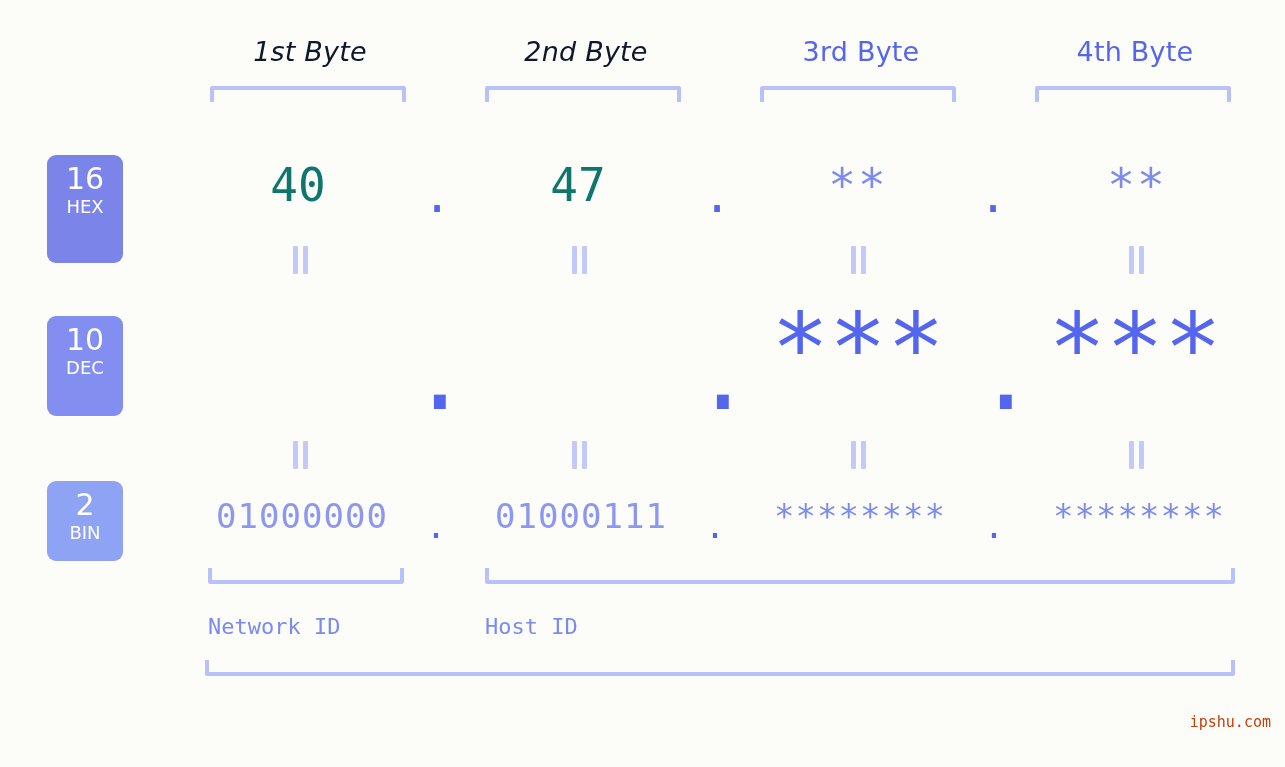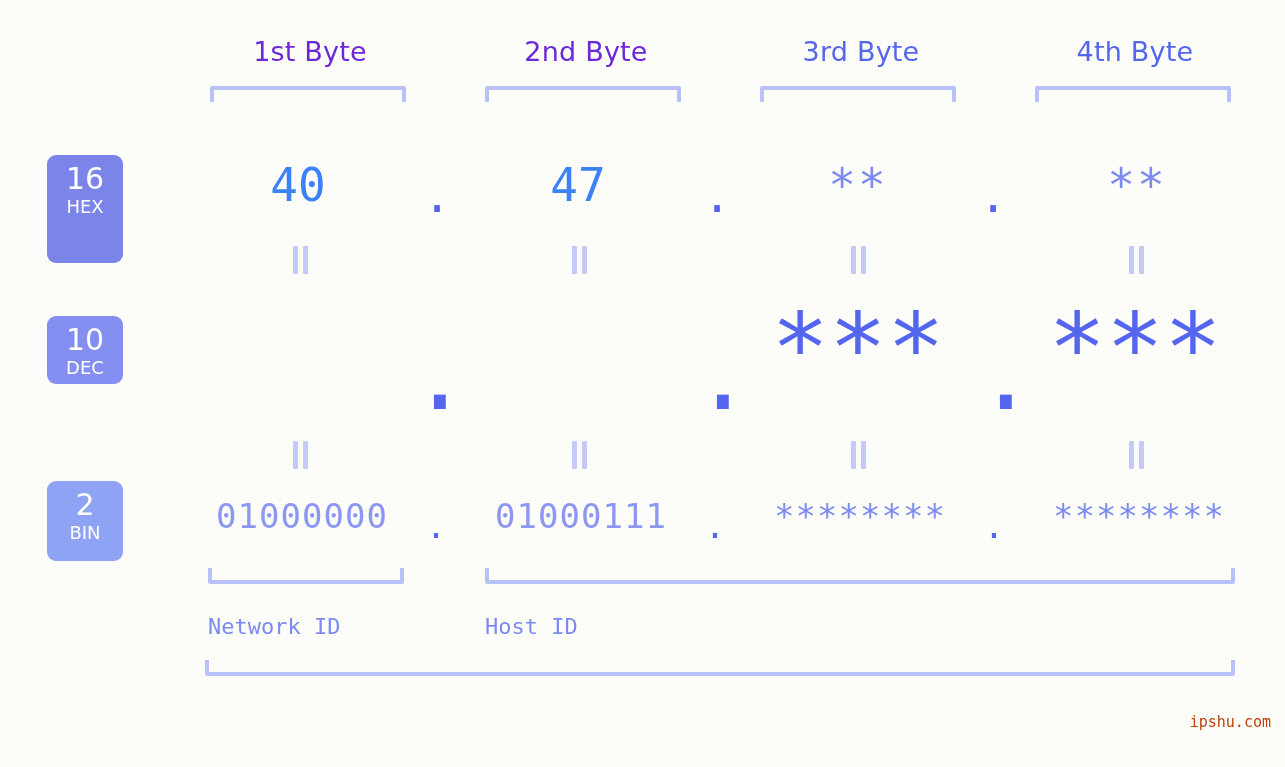--- a/index.html
+++ b/index.html
@@ -26,21 +26,21 @@
     position: absolute;
     top: 32px;
     width: 240px;
     text-align: center;
     font-family: "DejaVu Sans", sans-serif;
     font-size: 27px;
     line-height: 40px;
     letter-spacing: 0.2px;
     white-space: nowrap;
   }
-  .byte-label.light { color: #6d28d9; }
+  .byte-label.light { color: #0f172a; font-style: italic; }
   .byte-label.dark  { color: #5566ee; }
 
   
   .bracket-down {            
     position: absolute;
     border-top: 4px solid #b9c1fb;
     border-left: 4px solid #b9c1fb;
     border-right: 4px solid #b9c1fb;
     border-radius: 3px 3px 0 0;
     height: 16px;
@@ -75,21 +75,21 @@
     font-weight: 400;
   }
   .badge .nm {
     display: block;
     font-size: 18px;
     line-height: 22px;
     padding-bottom: 7px;
     font-weight: 400;
   }
   #badge-hex { top: 155px; height: 108px; background: #7b84e8; }
-  #badge-dec { top: 316px; height: 68px; background: #828ef0; }
+  #badge-dec { top: 316px; height: 100px; background: #828ef0; }
   #badge-bin { top: 481px; height: 80px; background: #8fa3f5; }
 
   
   .cell {
     position: absolute;
     width: 240px;
     text-align: center;
     white-space: nowrap;
     font-family: "DejaVu Sans Mono", monospace;
   }
@@ -99,21 +99,21 @@
     font-family: "DejaVu Sans Mono", monospace;
     text-align: center;
     white-space: nowrap;
   }
 
   
   .hex-val {
     top: 157px;
     font-size: 46px;
     line-height: 56px;
-    color: #3b82f6;
+    color: #0f766e;
   }
   .hex-val.stars { color: #7d8bf0; letter-spacing: 2px; }
   .hex-dot {
     top: 168px;
     font-size: 46px;
     line-height: 56px;
     width: 40px;
     color: #5566ee;
   }
 

